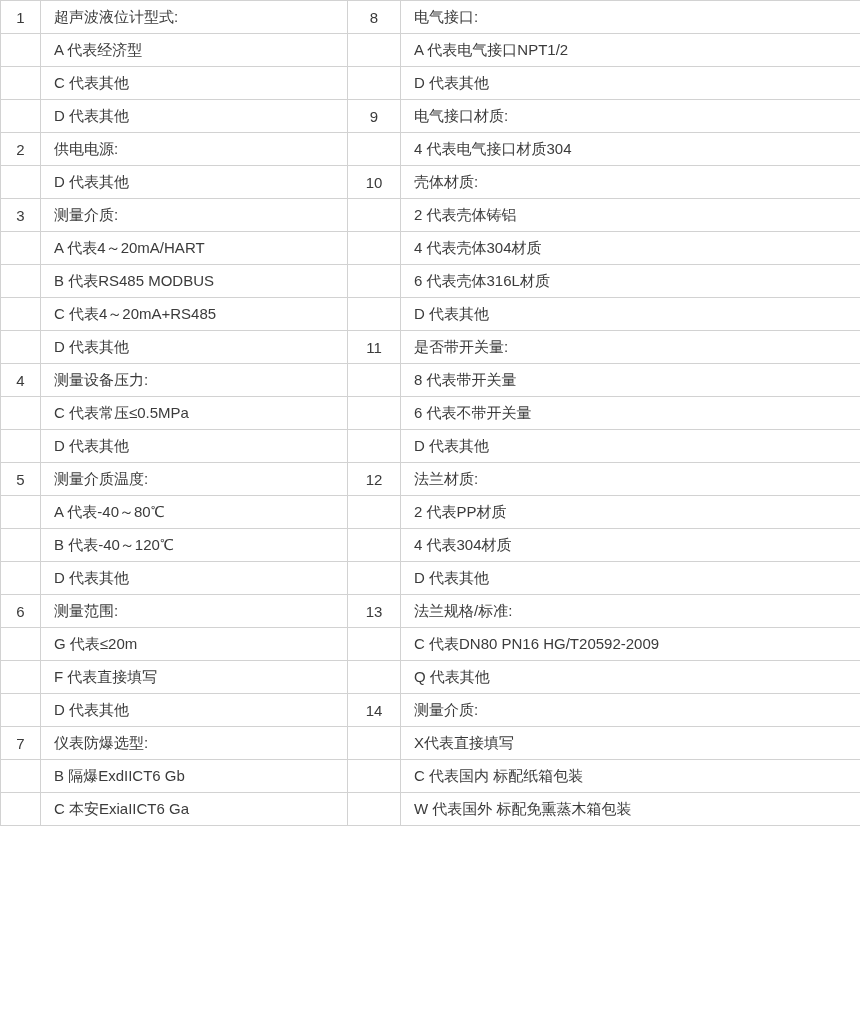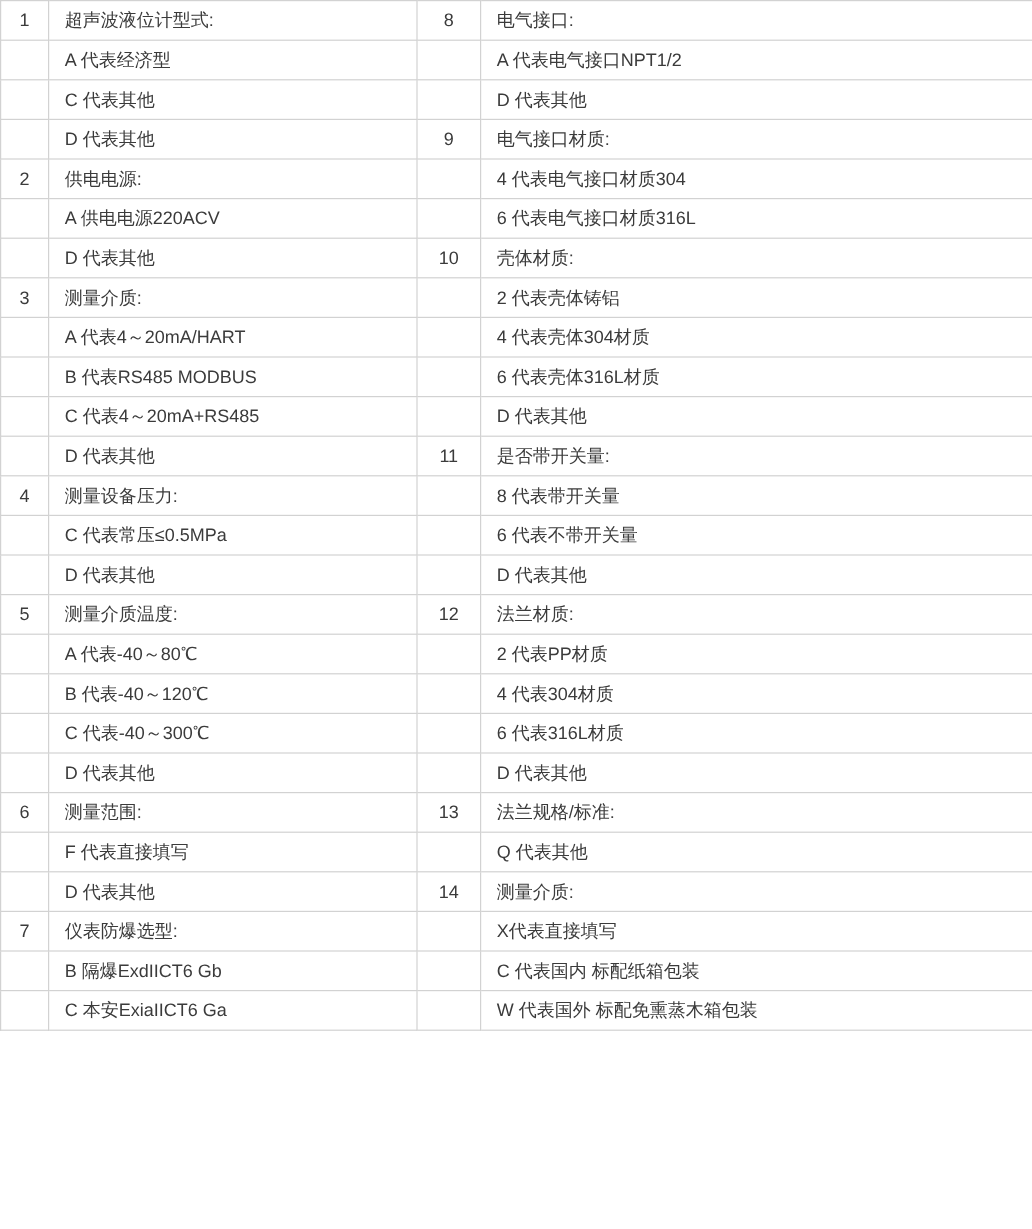--- a/index.html
+++ b/index.html
@@ -76,26 +76,20 @@
         <td class="opt">电气接口材质:</td>
       </tr>
       <tr>
         <td class="idx">2</td>
         <td class="opt">供电电源:</td>
         <td class="idx"></td>
         <td class="opt">4 代表电气接口材质304</td>
       </tr>
       <tr>
         <td class="idx"></td>
-        <td class="opt">A 供电电源220ACV</td>
-        <td class="idx"></td>
-        <td class="opt">6 代表电气接口材质316L</td>
-      </tr>
-      <tr>
-        <td class="idx"></td>
         <td class="opt">D 代表其他</td>
         <td class="idx">10</td>
         <td class="opt">壳体材质:</td>
       </tr>
       <tr>
         <td class="idx">3</td>
         <td class="opt">测量介质:</td>
         <td class="idx"></td>
         <td class="opt">2 代表壳体铸铝</td>
       </tr>
@@ -154,38 +148,38 @@
         <td class="opt">2 代表PP材质</td>
       </tr>
       <tr>
         <td class="idx"></td>
         <td class="opt">B 代表-40～120℃</td>
         <td class="idx"></td>
         <td class="opt">4 代表304材质</td>
       </tr>
       <tr>
         <td class="idx"></td>
-        <td class="opt">C 代表-40～300℃</td>
-        <td class="idx"></td>
-        <td class="opt">6 代表316L材质</td>
-      </tr>
-      <tr>
-        <td class="idx"></td>
         <td class="opt">D 代表其他</td>
         <td class="idx"></td>
         <td class="opt">D 代表其他</td>
       </tr>
       <tr>
         <td class="idx">6</td>
         <td class="opt">测量范围:</td>
         <td class="idx">13</td>
         <td class="opt">法兰规格/标准:</td>
       </tr>
       <tr>
         <td class="idx"></td>
+        <td class="opt">G 代表≤20m</td>
+        <td class="idx"></td>
+        <td class="opt">C 代表DN80 PN16 HG/T20592-2009</td>
+      </tr>
+      <tr>
+        <td class="idx"></td>
         <td class="opt">F 代表直接填写</td>
         <td class="idx"></td>
         <td class="opt">Q 代表其他</td>
       </tr>
       <tr>
         <td class="idx"></td>
         <td class="opt">D 代表其他</td>
         <td class="idx">14</td>
         <td class="opt">测量介质:</td>
       </tr>

